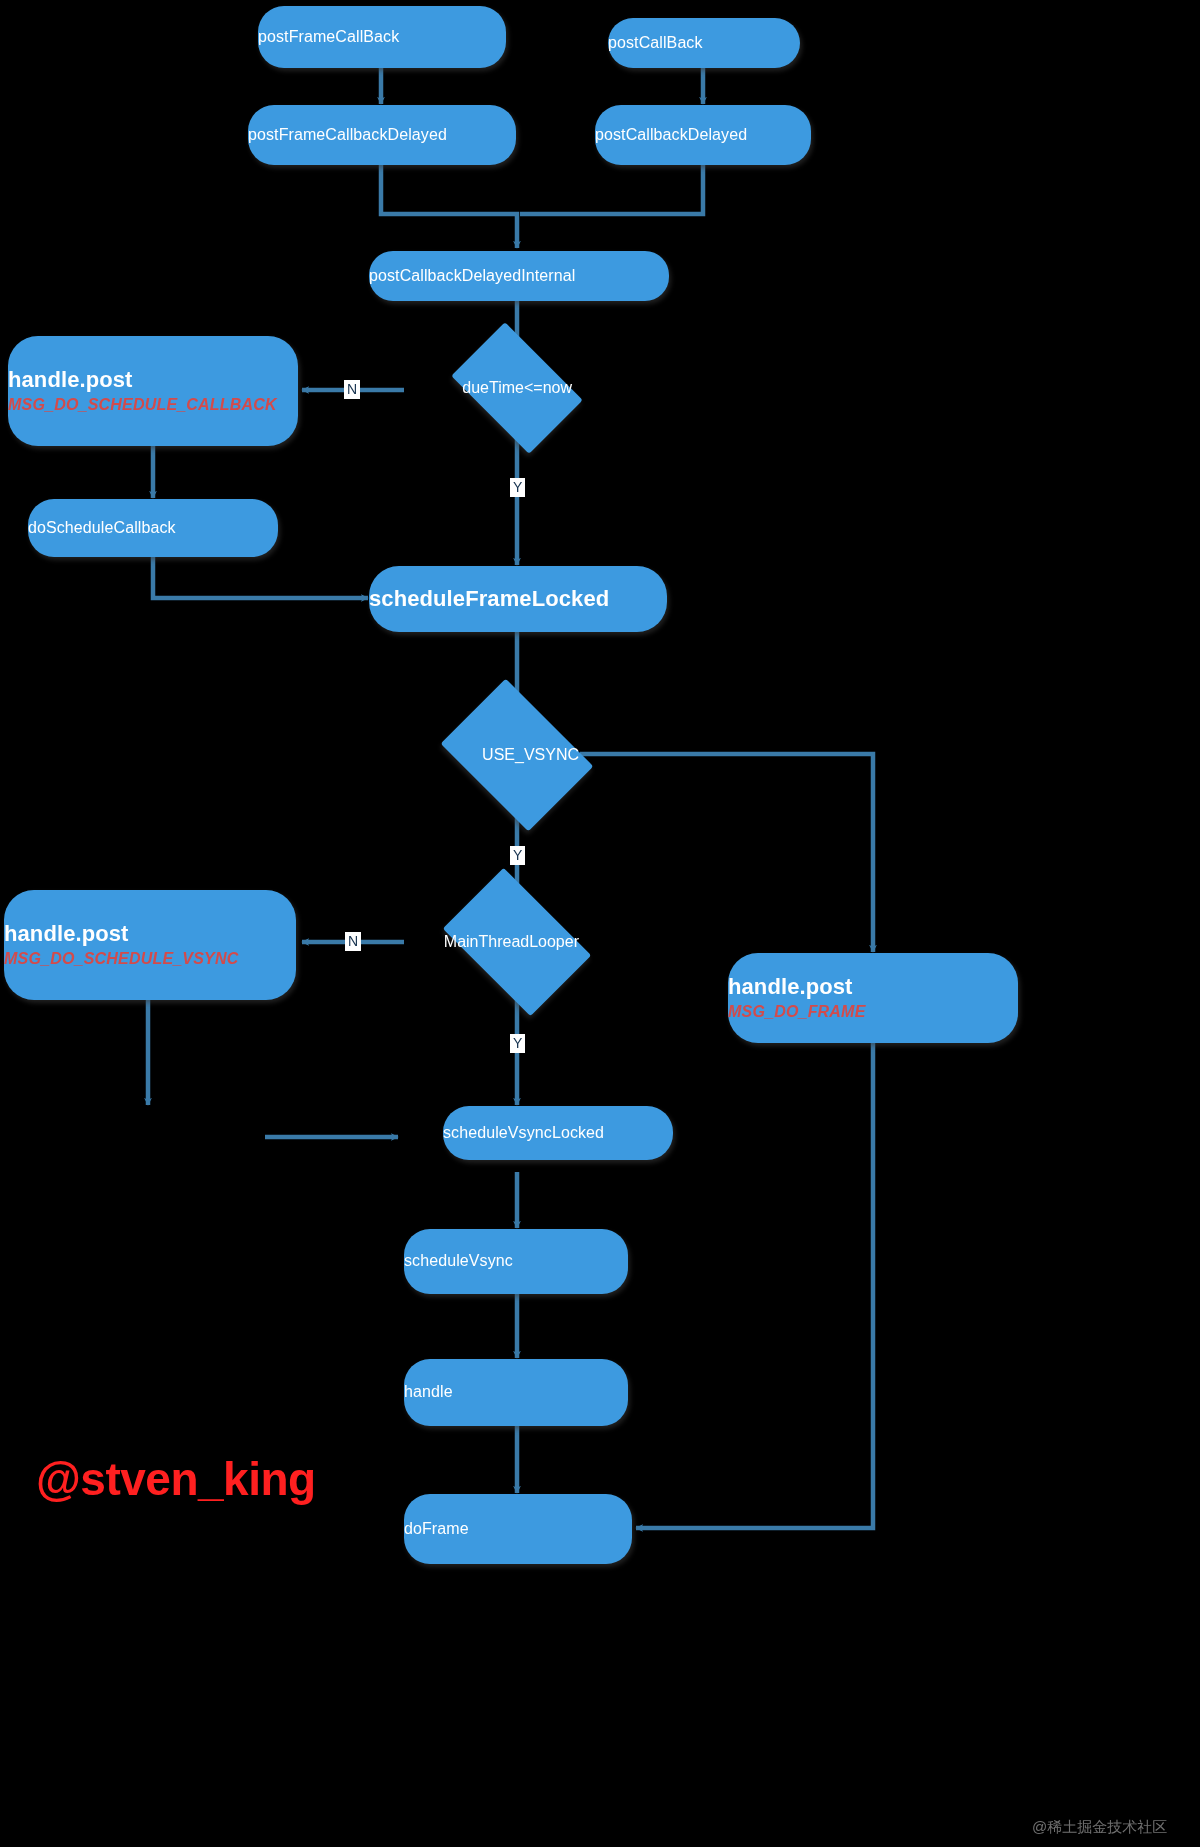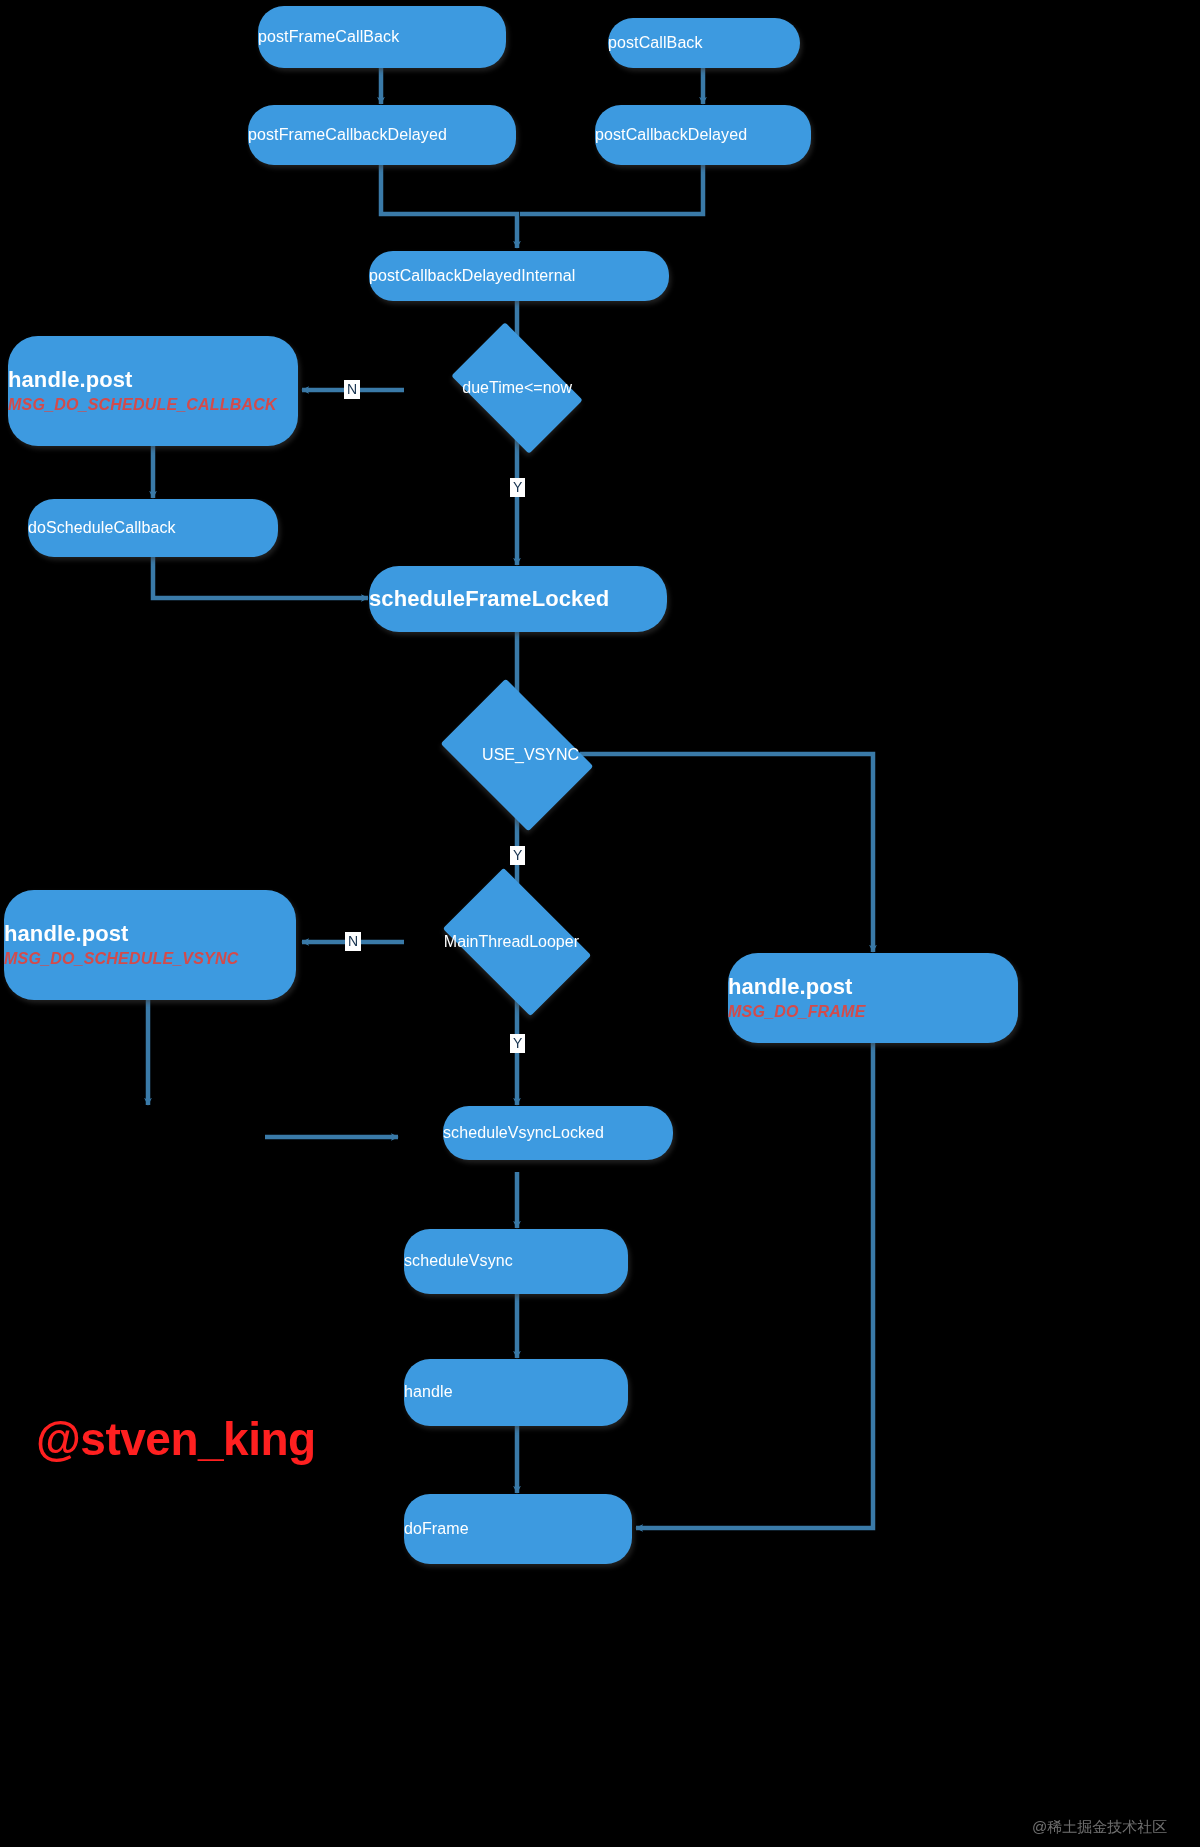--- a/index.html
+++ b/index.html
@@ -236,16 +236,16 @@
     <span class="shape"></span>
     <span class="dlabel">MainThreadLooper</span>
   </div>
 
   <div class="edge-label" style="left:344px; top:380px;">N</div>
   <div class="edge-label" style="left:510px; top:478px;">Y</div>
   <div class="edge-label" style="left:510px; top:846px;">Y</div>
   <div class="edge-label" style="left:345px; top:932px;">N</div>
   <div class="edge-label" style="left:510px; top:1034px;">Y</div>
 
-  <div class="wm-left" style="left:36px; top:1412px;text-align:center;">@stven_king</div>
+  <div class="wm-left" style="left:36px; top:1452px;text-align:center;">@stven_king</div>
   <div class="wm-right" style="left:1032px; top:1818px;">@稀土掘金技术社区</div>
 
 </div>
 
 </body></html>

